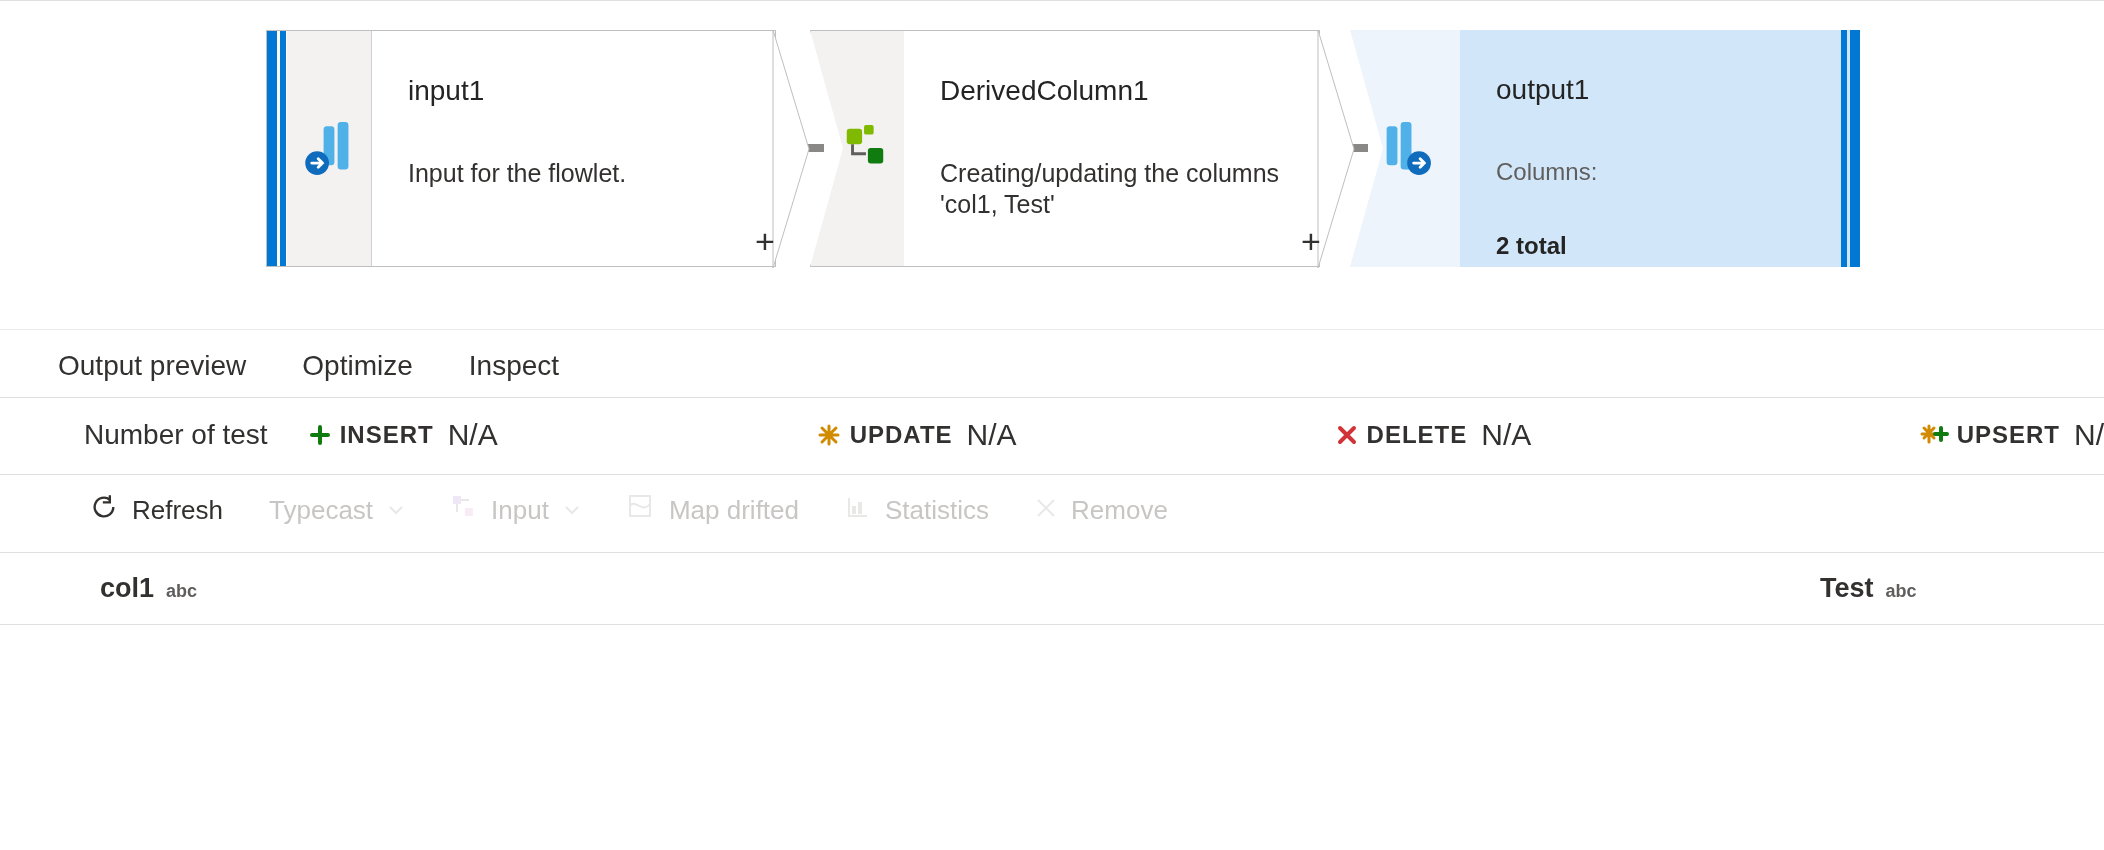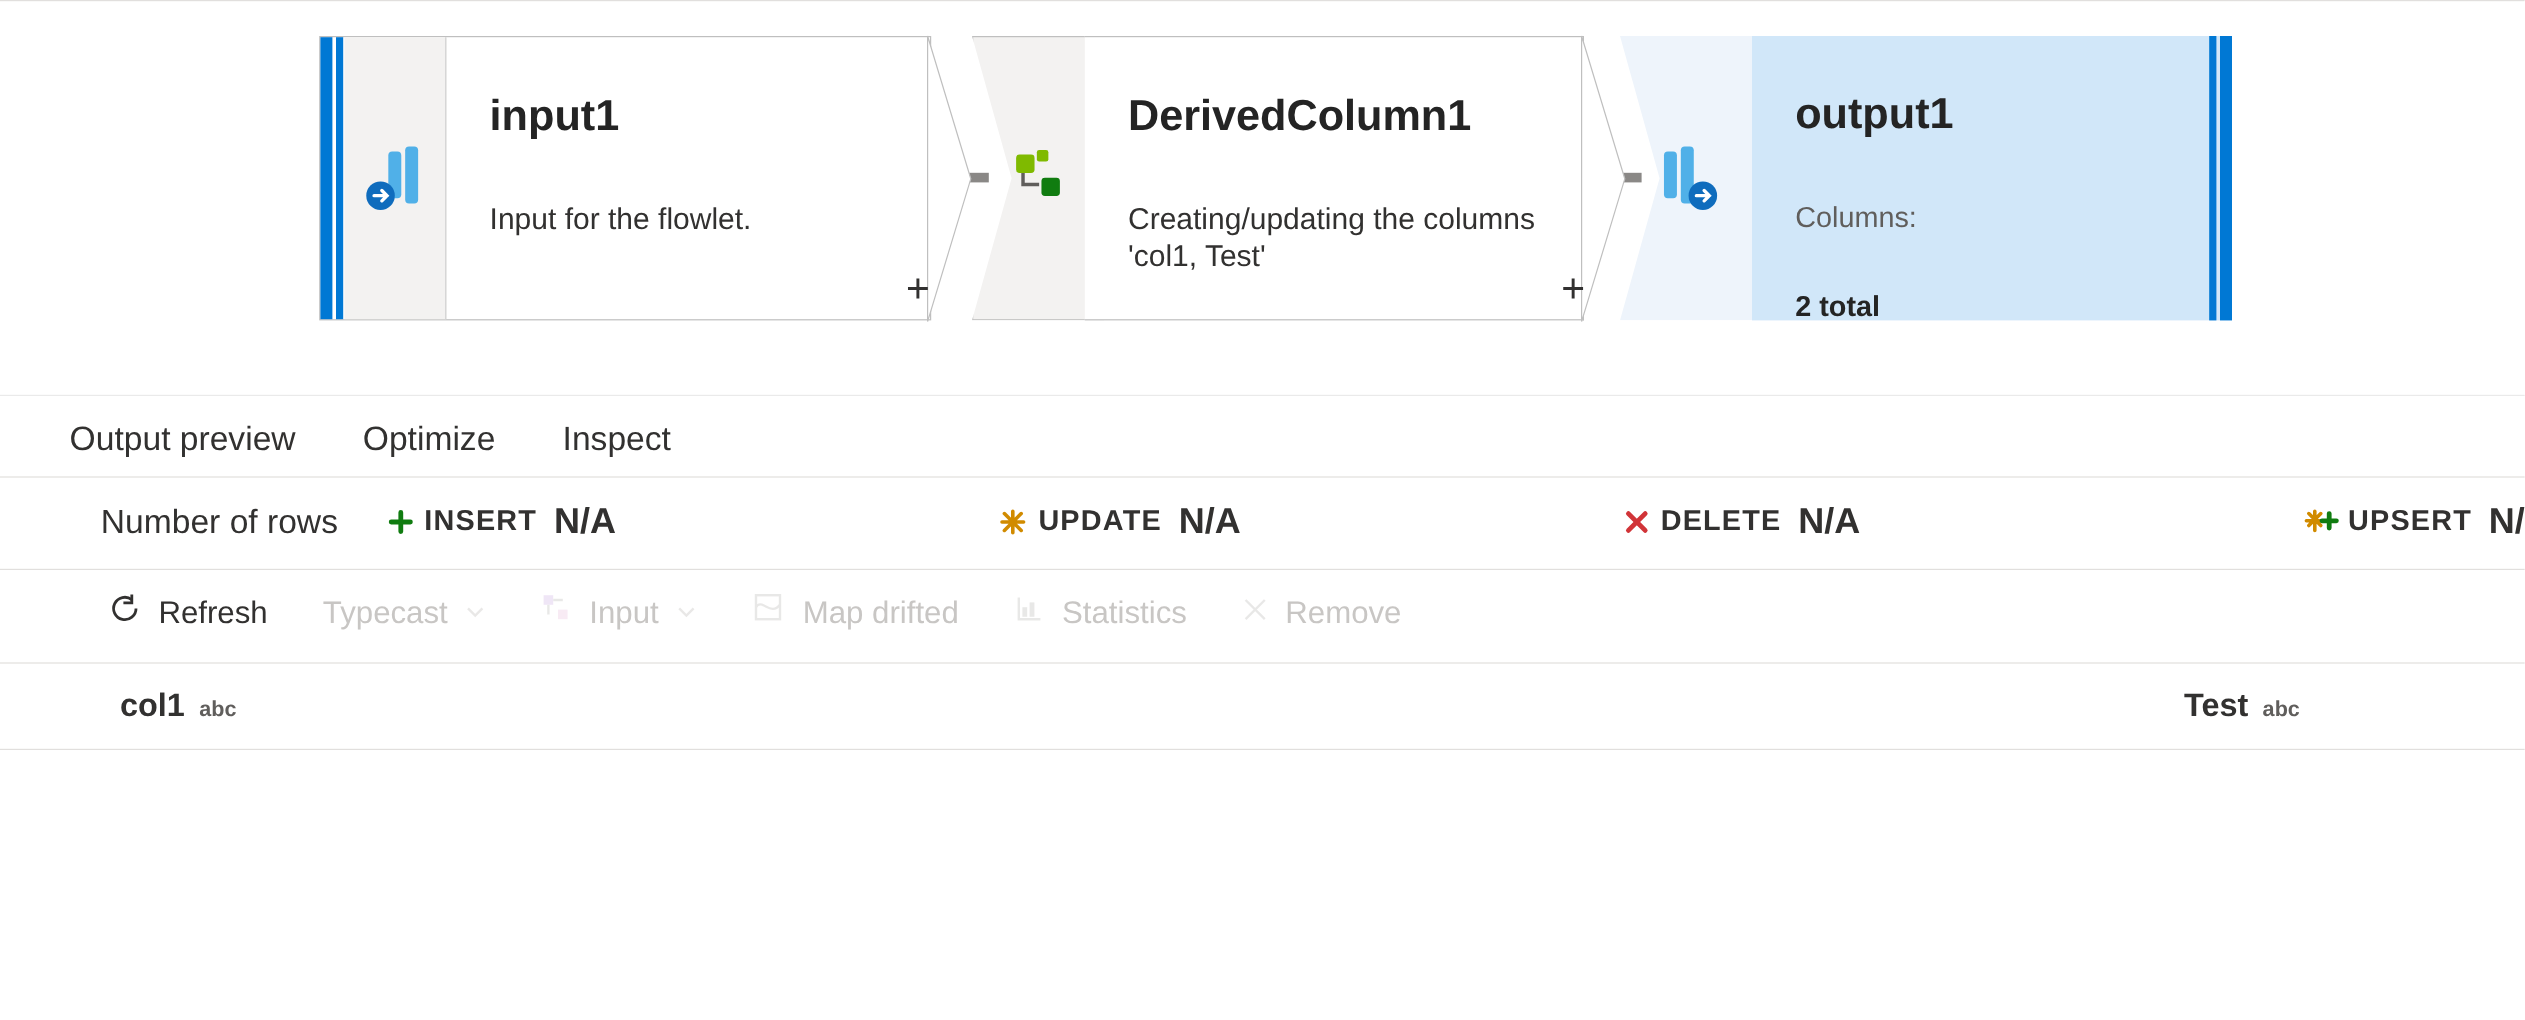--- a/index.html
+++ b/index.html
@@ -48,21 +48,21 @@
 .node.input .icon-zone {
   position: absolute; top: 0; left: 20px; width: 85px; height: 100%;
   background: #f3f2f1; border-right: 1px solid #cfcfcf;
   display: flex; align-items: center; justify-content: center;
 }
 .node.input .body {
   position: absolute; left: 105px; top: 0; right: 0; height: 100%;
   padding: 42px 36px 0 36px;
 }
 
-.node .title { font-size: 36px; font-weight: 700; color: #242424; }
+.node .title { font-size: 28px; font-weight: 400; color: #242424; }
 .node .sub   { font-size: 25px; margin-top: 50px; color: #323130; }
 .node .sub.grey { color: #605e5c; }
 
 
 .node.derived .icon-box,
 .node.derived .content-box {
   position: absolute; top: 0; height: 100%; background: #ffffff;
 }
 .node.derived .icon-box {
   left: 0; width: 110px; background: #f3f2f1;
@@ -147,21 +147,21 @@
   font-size:28px;
   border-bottom:1px solid #e1dfdd;
   white-space:nowrap;
 }
 .summary .label { margin-right:42px; }
 .summary .metric-icon { display:inline-flex; align-items:center; margin-right:10px;}
 .summary .metric-name {
   font-size:24px; font-weight:700; letter-spacing:1px; text-transform:uppercase;
   margin-right:14px;
 }
-.summary .metric-val { font-size:30px; color:#323130;font-weight:bold; }
+.summary .metric-val { font-size:30px; color:#323130; }
 .summary .spacer { flex:0 0 320px; }
 .summary .far { margin-left:auto; margin-right:28px; }
 
 
 .toolbar {
   display:flex; align-items:center; gap:46px; padding:18px 0 24px 90px;
   font-size:26px; border-bottom:1px solid #e1dfdd;
 }
 .toolbar .tb-btn { display:flex; align-items:center; gap:14px; }
 .toolbar .disabled { color:#c8c6c4; }
@@ -259,21 +259,21 @@
   </div>
 </div>
 
 <div class="tabs">
   <div class="tab">Output preview</div>
   <div class="tab">Optimize</div>
   <div class="tab">Inspect</div>
 </div>
 
 <div class="summary">
-  <span class="label">Number of rows</span>
+  <span class="label">Number of test</span>
 
   <span class="metric-icon">
     <svg width="20" height="20">
         <path d="M10 2v16M2 10h16" stroke="#107c10" stroke-width="4" stroke-linecap="round"></path>
       </svg>
   </span>
   <span class="metric-name">INSERT</span>
   <span class="metric-val">N/A</span>
 
   <span class="spacer"></span>

